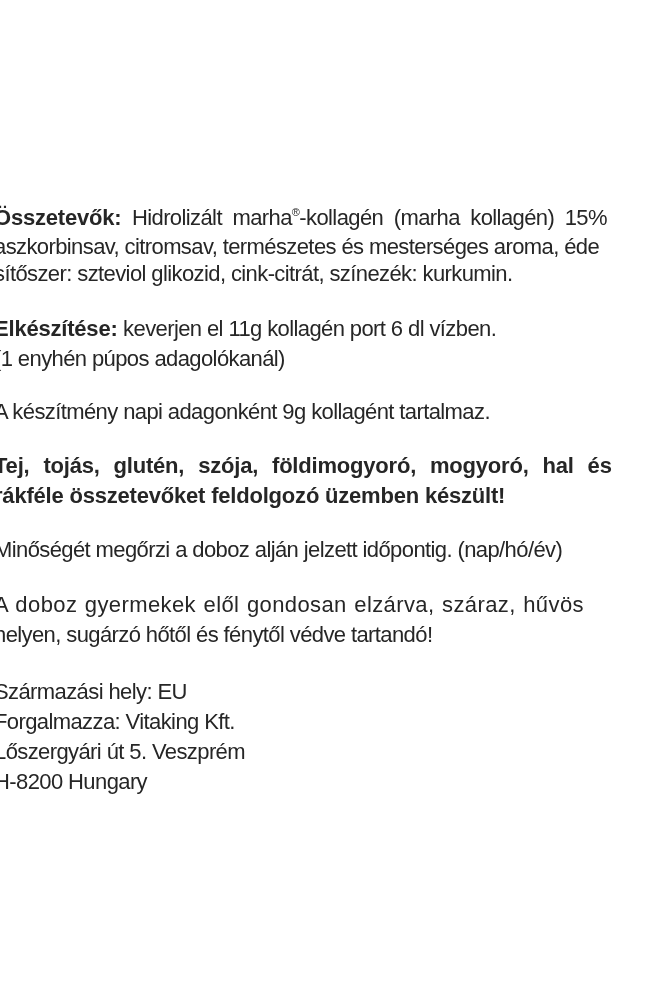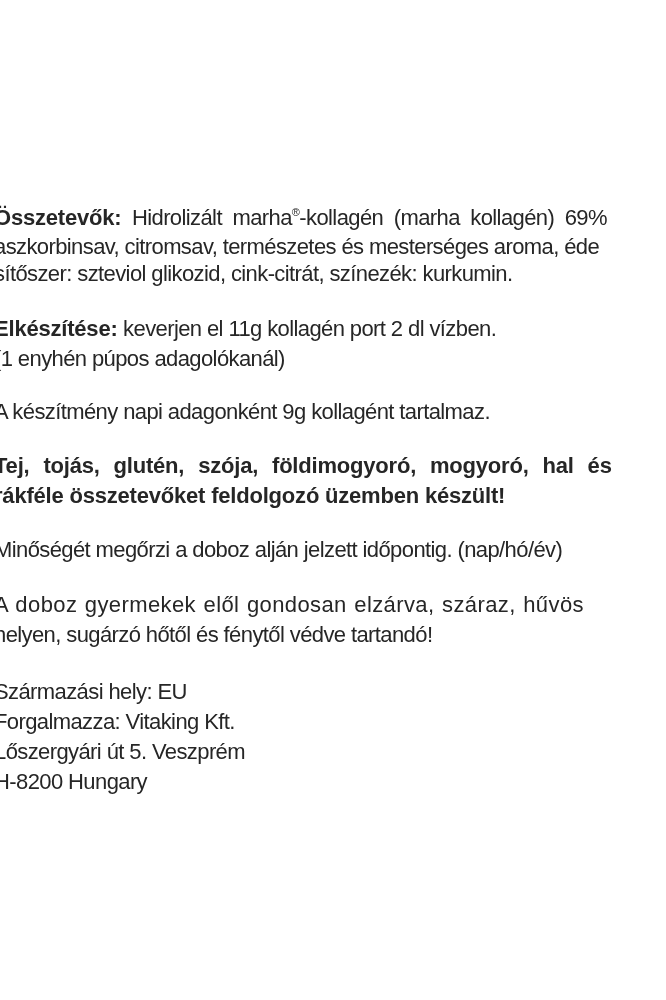--- a/index.html
+++ b/index.html
@@ -35,27 +35,27 @@
     .justified-allergen { word-spacing: 8px; }
     .spaced { letter-spacing: 0.4px; word-spacing: 1px; }
     sup { font-size: 11px; vertical-align: 9px; line-height: 0; }
   </style>
 </head>
 <body>
 
 <div class="label">
 
   <div class="block" style="top:203px;">
-    <span class="line justified-1"><span class="bold">Összetevők:</span> <span>Hidrolizált marha</span><sup>®</sup><span>-kollagén (marha kollagén) 69%</span></span>
+    <span class="line justified-1"><span class="bold">Összetevők:</span> <span>Hidrolizált marha</span><sup>®</sup><span>-kollagén (marha kollagén) 15%</span></span>
     <span class="line" style="margin-top:-1px;">aszkorbinsav, citromsav, természetes és mesterséges aroma, éde</span>
     <span class="line" style="margin-top:-3px;">sítőszer: szteviol glikozid, cink-citrát, színezék: kurkumin.</span>
   </div>
 
   <div class="block" style="top:314px;">
-    <span class="line"><span class="bold">Elkészítése:</span> <span>keverjen el 11g kollagén port 2 dl vízben.</span></span>
+    <span class="line"><span class="bold">Elkészítése:</span> <span>keverjen el 11g kollagén port 6 dl vízben.</span></span>
     <span class="line">(1 enyhén púpos adagolókanál)</span>
   </div>
 
   <div class="block" style="top:397px;">
     <span class="line">A készítmény napi adagonként 9g kollagént tartalmaz.</span>
   </div>
 
   <div class="block" style="top:451px;">
     <span class="line bold justified-allergen">Tej, tojás, glutén, szója, földimogyoró, mogyoró, hal és</span>
     <span class="line bold">rákféle összetevőket feldolgozó üzemben készült!</span>

